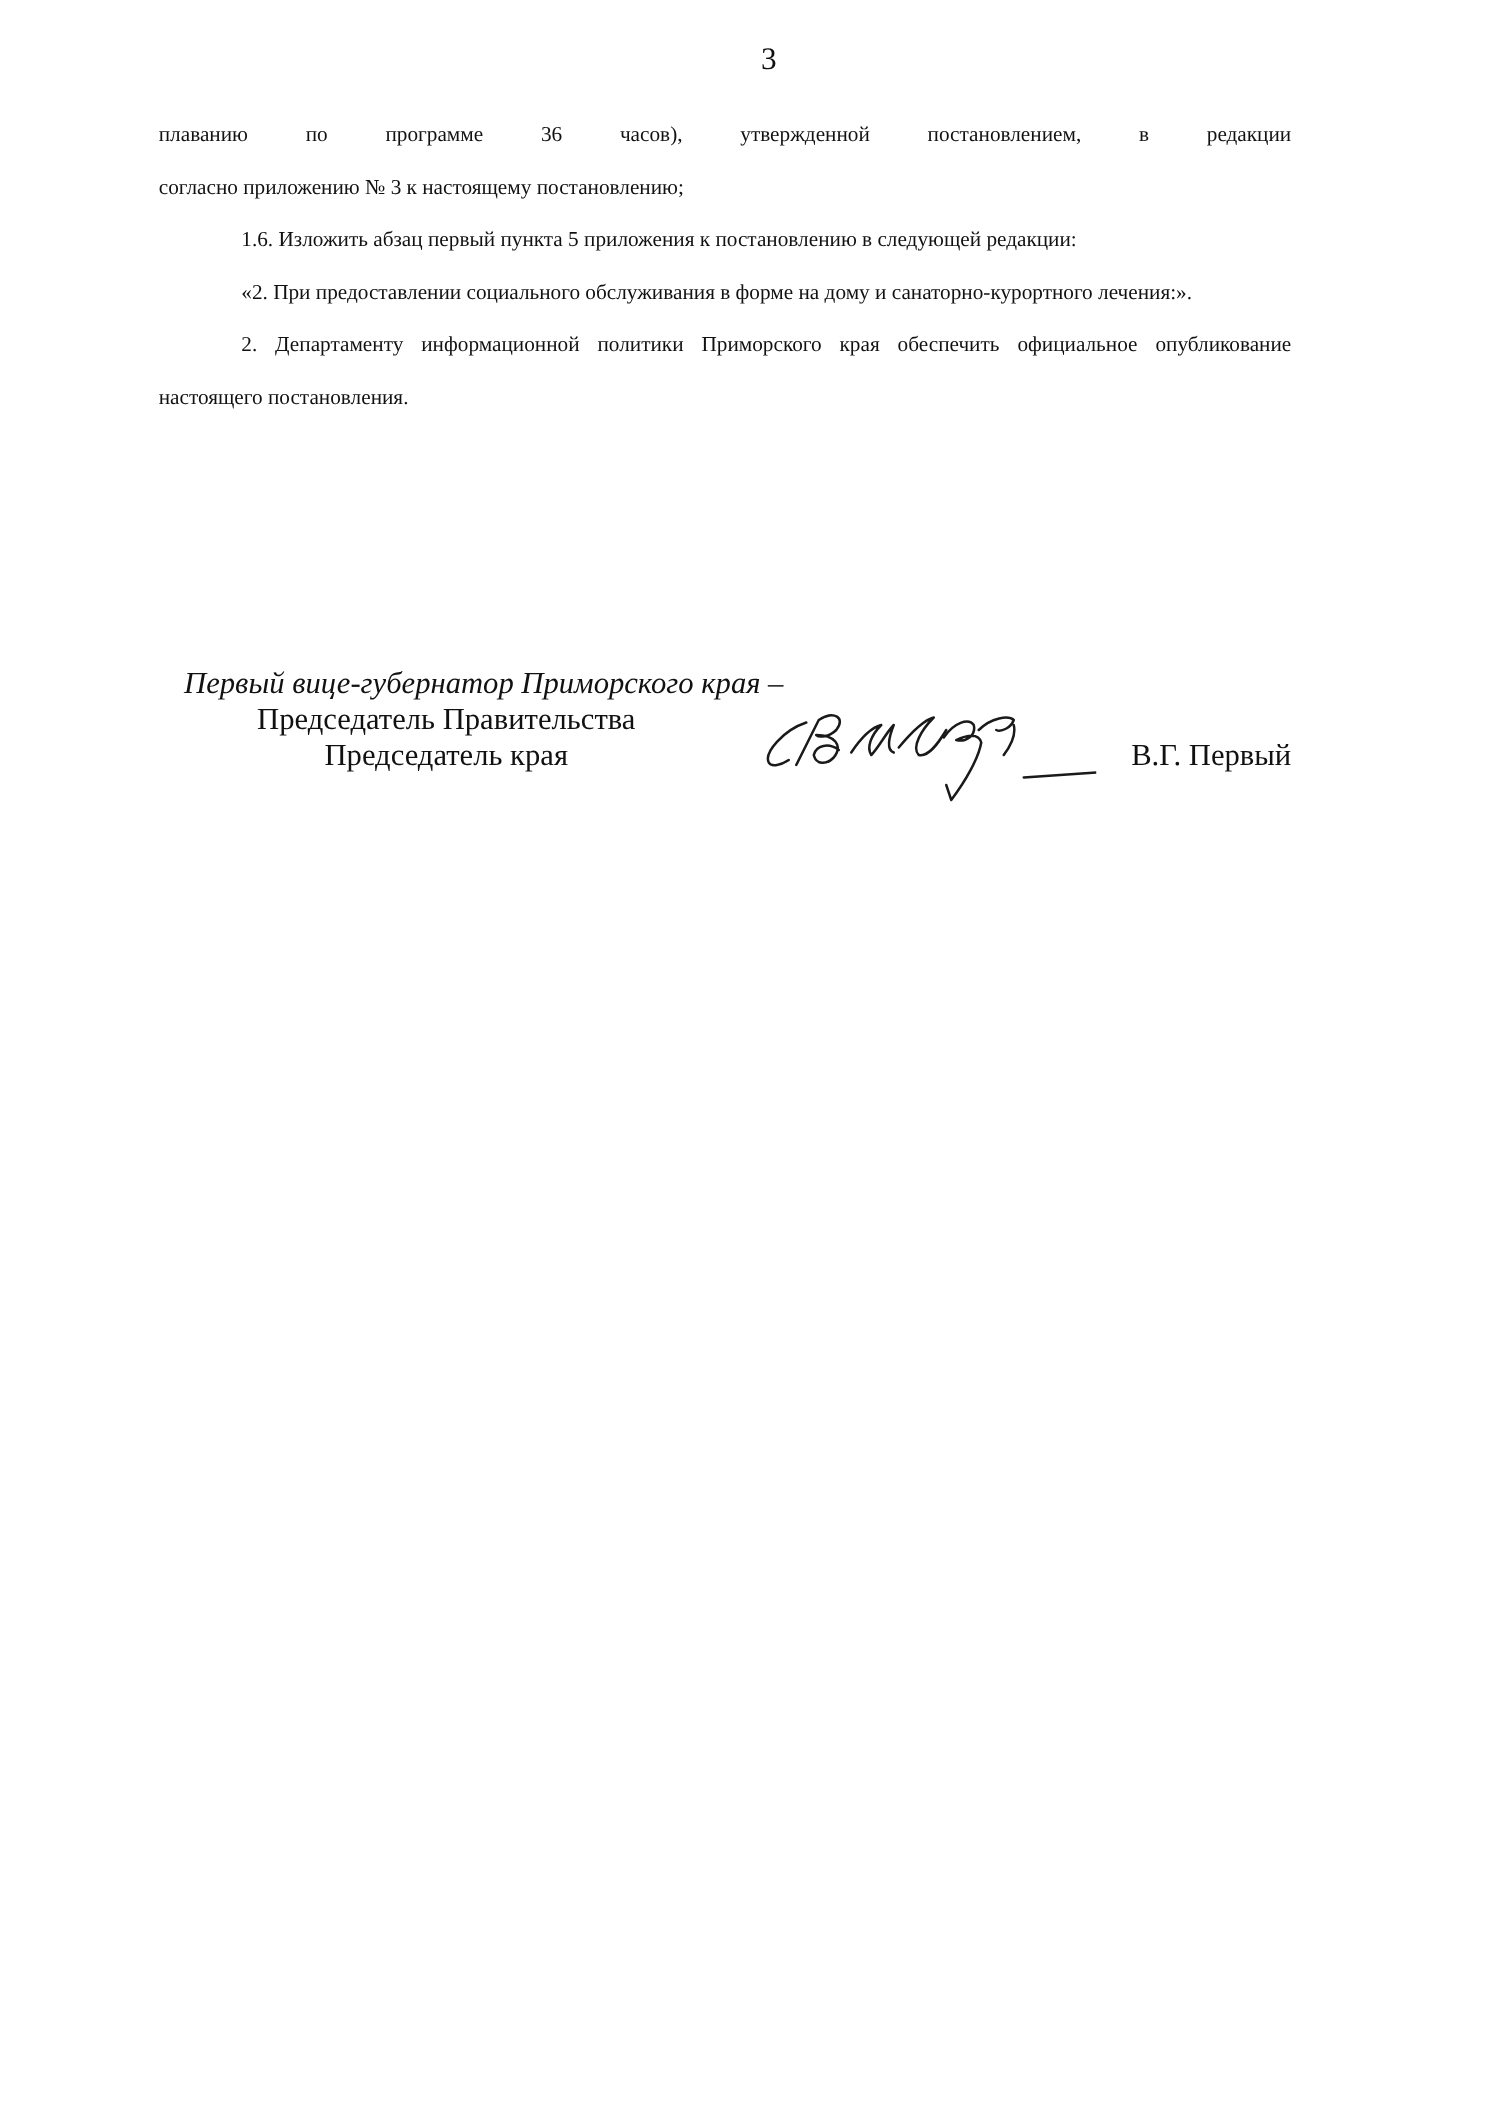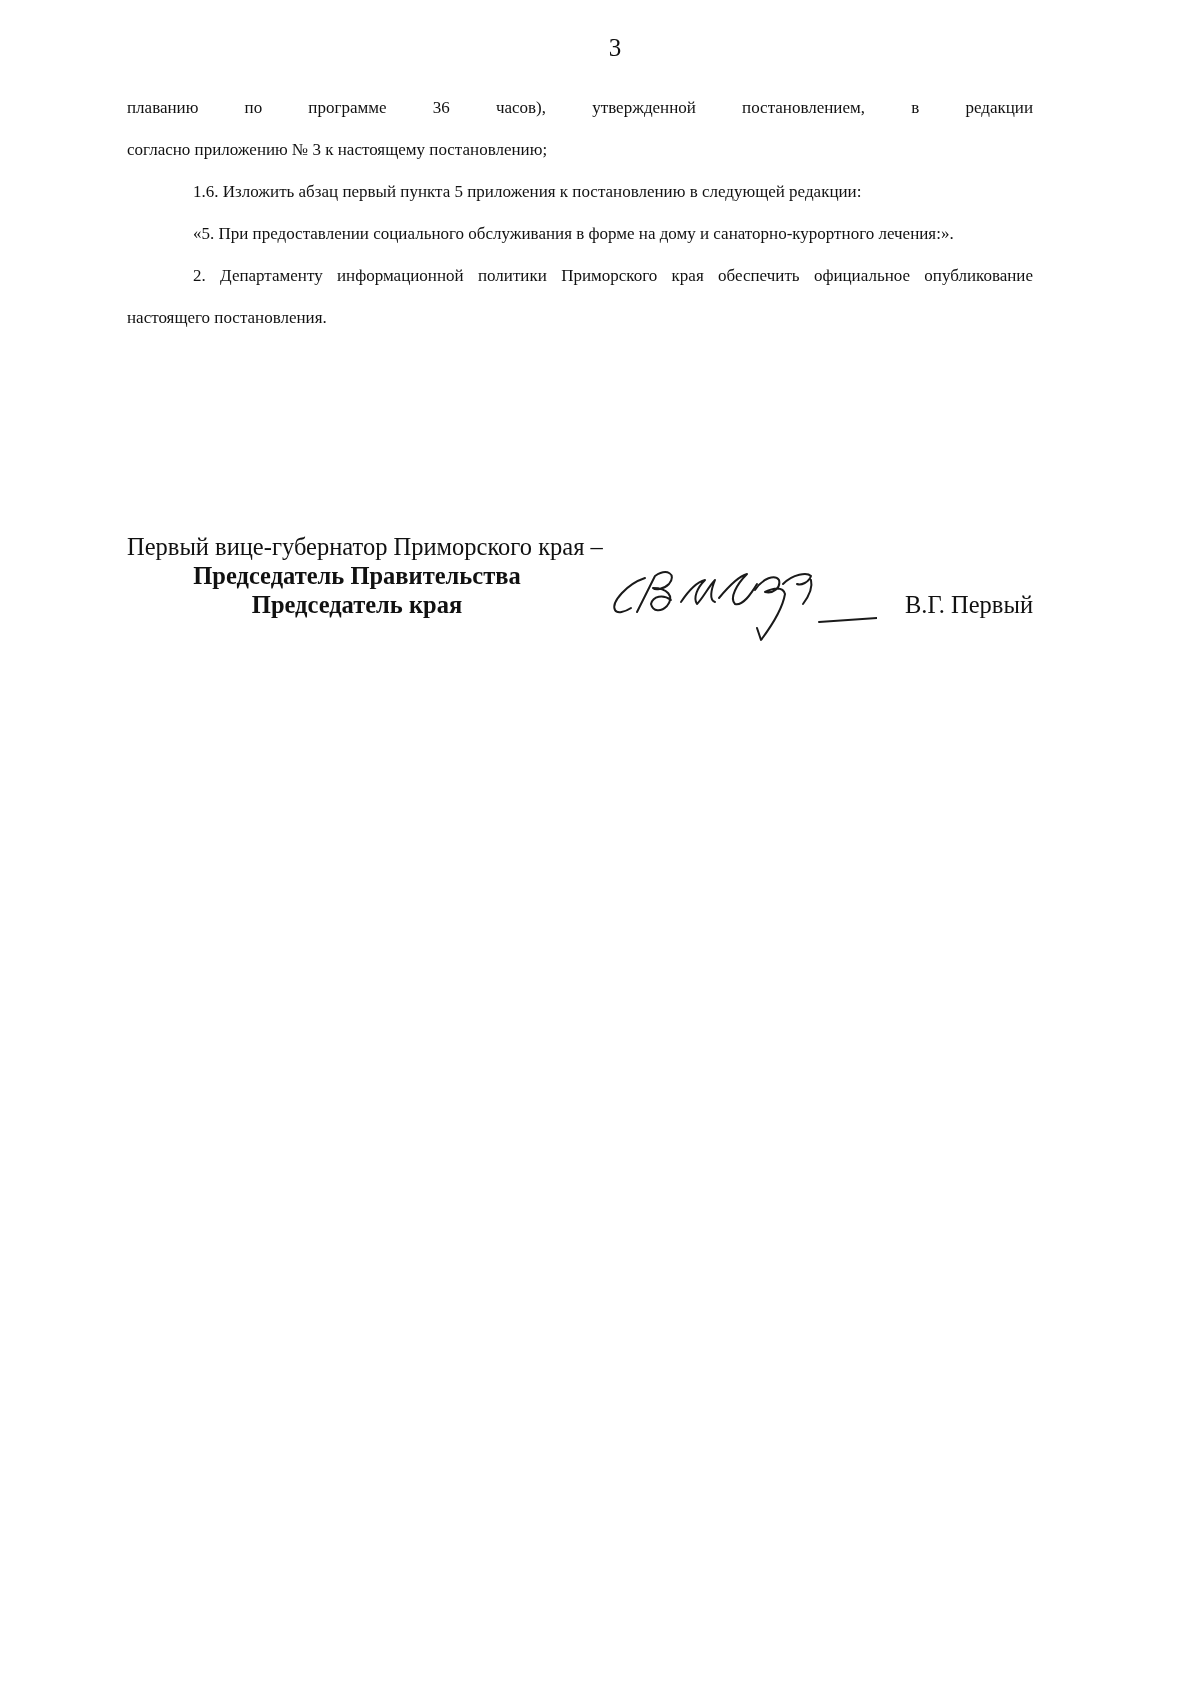--- a/index.html
+++ b/index.html
@@ -56,29 +56,29 @@
     }
     .sig-title {
       position: absolute;
       left: 0;
       top: 0;
       width: 520px;
       text-align: center;
     }
     .sig-title .l1 {
       display: block;
-      text-align: left;
+      text-align: center;
       white-space: nowrap;
       width: 520px;
+      font-style: italic;
     }
     .sig-title .l2, .sig-title .l3 {
       display: block;
       width: 460px;
       text-align: center;
-      font-weight: bold;
     }
     .sig-name {
       position: absolute;
       right: 4px;
       top: 58px;
       white-space: nowrap;
     }
     .sig-image {
       position: absolute;
       left: 470px;
@@ -89,21 +89,21 @@
   </style>
 </head>
 <body>
 
 <div class="page-number">3</div>
 
 <div class="body-text">
   <p class="justify-full">плаванию по программе 36 часов), утвержденной постановлением, в редакции</p>
   <p>согласно приложению № 3 к настоящему постановлению;</p>
   <p class="indent">1.6. Изложить абзац первый пункта 5 приложения к постановлению в следующей редакции:</p>
-  <p class="indent">«5. При предоставлении социального обслуживания в форме на дому и санаторно-курортного лечения:».</p>
+  <p class="indent">«2. При предоставлении социального обслуживания в форме на дому и санаторно-курортного лечения:».</p>
   <p class="indent">2. Департаменту информационной политики Приморского края обеспечить официальное опубликование настоящего постановления.</p>
 </div>
 
 <div class="signature-block">
   <div class="sig-title">
     <span class="l1">Первый вице-губернатор Приморского края –</span>
     <span class="l2">Председатель Правительства</span>
     <span class="l3">Председатель края</span>
   </div>
 

